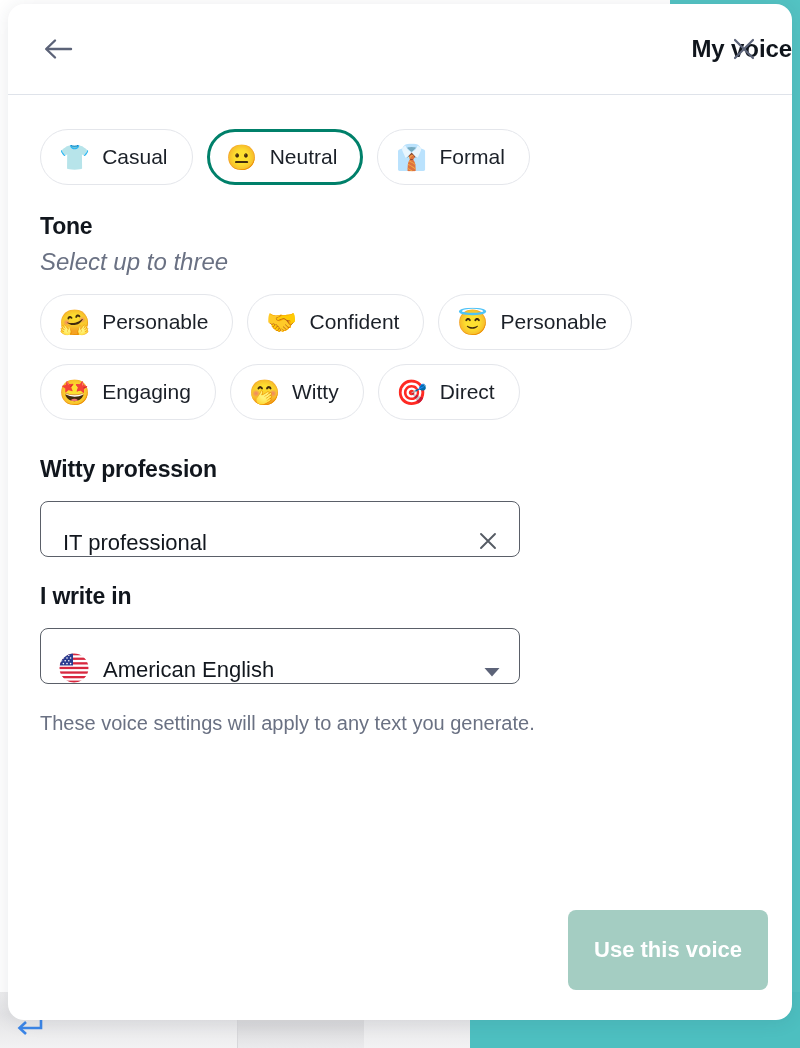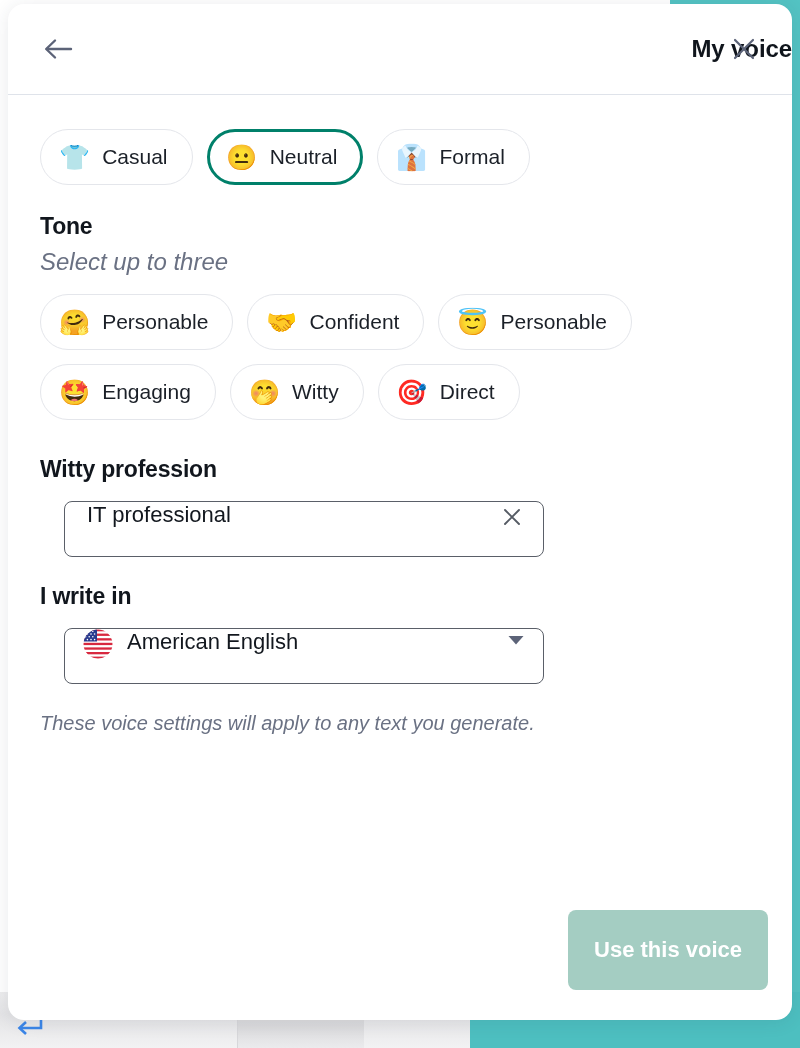--- a/index.html
+++ b/index.html
@@ -185,25 +185,24 @@
   #formality-block { margin-bottom: 28px; }
   #tone-block { margin-bottom: 36px; }
 
   
   .field-box {
     width: 480px;
     height: 56px;
     border: 1.5px solid #5a5f68;
     border-radius: 8px;
     display: flex;
-    align-items: flex-start;
+    align-items: flex-end;
     box-sizing: border-box;
     background: #ffffff;
     padding: 0 16px 0 22px;
-    margin-left: 24px;
   }
   .field-value {
     flex: 1 1 auto;
     font-size: 22px;
     color: #12171e;
     font-family: "Liberation Sans", sans-serif;
     border: none;
     outline: none;
     background: transparent;
     padding: 0;
@@ -244,21 +243,20 @@
     height: 22px;
     display: flex;
     align-items: center;
     justify-content: center;
   }
 
   #helper-text {
     font-size: 20px;
     color: #6a7183;
     margin: 28px 0 0 0;
-    font-style: italic;
   }
 
   
   #modal-footer {
     flex: 0 0 auto;
     padding: 14px 24px 30px 32px;
     display: flex;
     align-items: center;
     justify-content: flex-end;
     gap: 8px;

